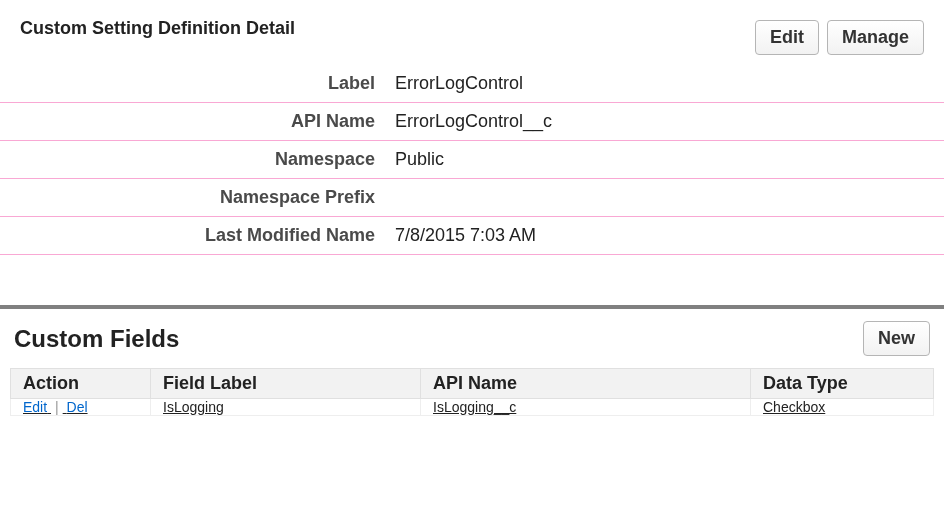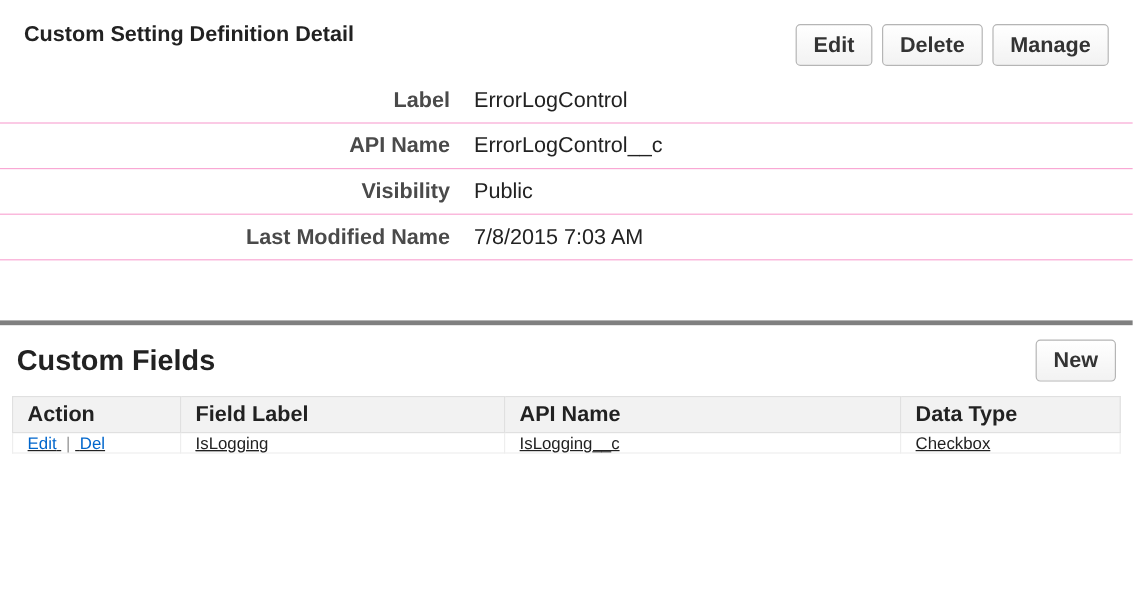--- a/index.html
+++ b/index.html
@@ -123,38 +123,41 @@
     cursor: pointer;
   }
 </style>
 </head>
 <body>
 
 <div class="header">
   <h1 class="page-title">Custom Setting Definition Detail</h1>
   <div class="button-row">
     <button class="btn">Edit</button>
-    <button class="btn">Delete</button>
     <button class="btn">Manage</button>
   </div>
 </div>
 
 <table class="detail-table">
   <tbody>
       <tr>
     <td class="detail-label">Label</td>
     <td class="detail-value">ErrorLogControl</td>
   </tr>
   <tr>
     <td class="detail-label">API Name</td>
     <td class="detail-value">ErrorLogControl__c</td>
   </tr>
   <tr>
-    <td class="detail-label">Visibility</td>
+    <td class="detail-label">Namespace</td>
     <td class="detail-value">Public</td>
+  </tr>
+  <tr>
+    <td class="detail-label">Namespace Prefix</td>
+    <td class="detail-value"></td>
   </tr>
   <tr>
     <td class="detail-label">Last Modified Name</td>
     <td class="detail-value">7/8/2015 7:03 AM</td>
   </tr>
 </tbody>
   </table>
 
 <div class="section-divider"></div>
 

